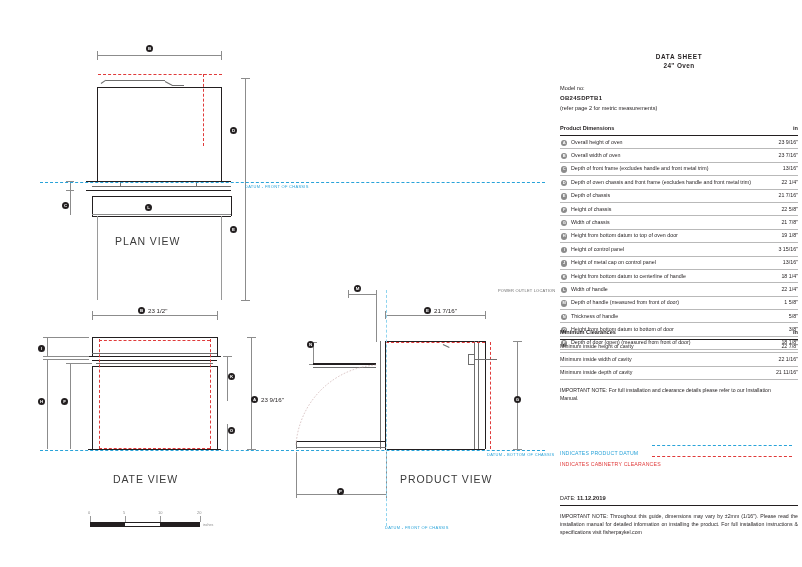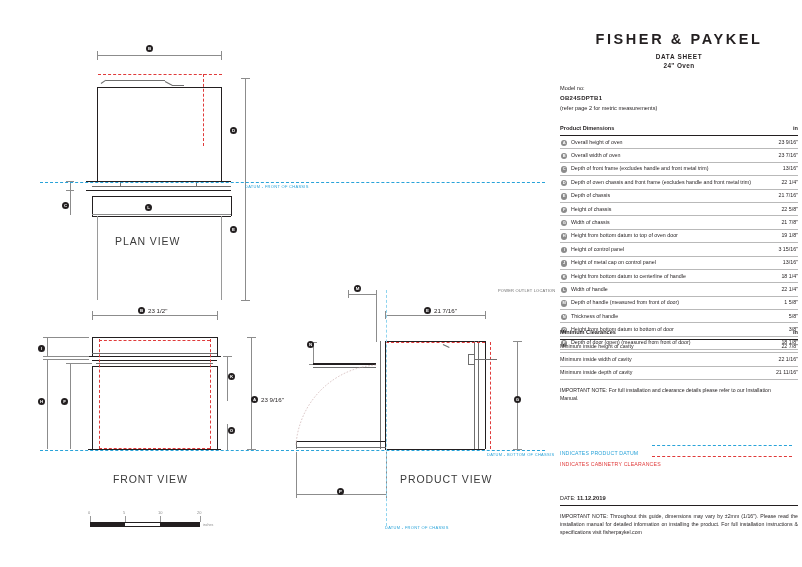--- a/index.html
+++ b/index.html
@@ -179,21 +179,21 @@
 
       <div class="dimvert" style="left:227px;top:352px;height:45px;"></div>
       <div class="dimline" style="left:223px;top:352px;width:9px;"></div>
       <div class="bub" style="left:228px;top:369px;">K</div>
 
       <div class="dimvert" style="left:227px;top:420px;height:26px;"></div>
       <div class="bub" style="left:228px;top:423px;">O</div>
 
       <div class="blue-dash" style="left:40px;top:446px;width:505px;"></div>
 
-      <div class="view-label" style="left:113px;top:469px;">FRONT VIEW</div>
+      <div class="view-label" style="left:113px;top:469px;">DATE VIEW</div>
 
       <div>
         <div class="ln" style="left:90px;top:518px;width:110px;height:5px;background:#231f20;"></div>
         <div class="ln" style="left:125px;top:519px;width:35px;height:3px;background:#ffffff;"></div>
         <div class="ln v1px xthin" style="left:90px;top:512px;height:6px;"></div>
         <div class="ln v1px xthin" style="left:125px;top:512px;height:6px;"></div>
         <div class="ln v1px xthin" style="left:160px;top:512px;height:6px;"></div>
         <div class="ln v1px xthin" style="left:200px;top:512px;height:6px;"></div>
         <div class="dimtxt" style="left:88px;top:506px;font-size:4px;color:#8c8c8c;">0</div>
         <div class="dimtxt" style="left:123px;top:506px;font-size:4px;color:#8c8c8c;">5</div>
@@ -264,21 +264,20 @@
       <div class="datum-lbl" style="left:487px;top:448px;">DATUM - BOTTOM OF CHASSIS</div>
       <div class="blue-dashv" style="left:386px;top:286px;height:236px;"></div>
       <div class="datum-lbl" style="left:385px;top:521px;">DATUM - FRONT OF CHASSIS</div>
 
       <div class="view-label" style="left:400px;top:469px;">PRODUCT VIEW</div>
     </div>
   </div>
 
   <div class="panel">
 
-    <div class="brand">FISHER &amp; PAYKEL</div>
     <div class="ds-title">DATA SHEET</div>
     <div class="ds-sub">24" Oven</div>
 
     <div class="modelblk">
       <div class="model-lbl">Model no:</div>
       <div class="model-no">OB24SDPTB1</div>
       <div class="model-note">(refer page 2 for metric measurements)</div>
     </div>
 
     <table class="spec" style="top:122px;">

